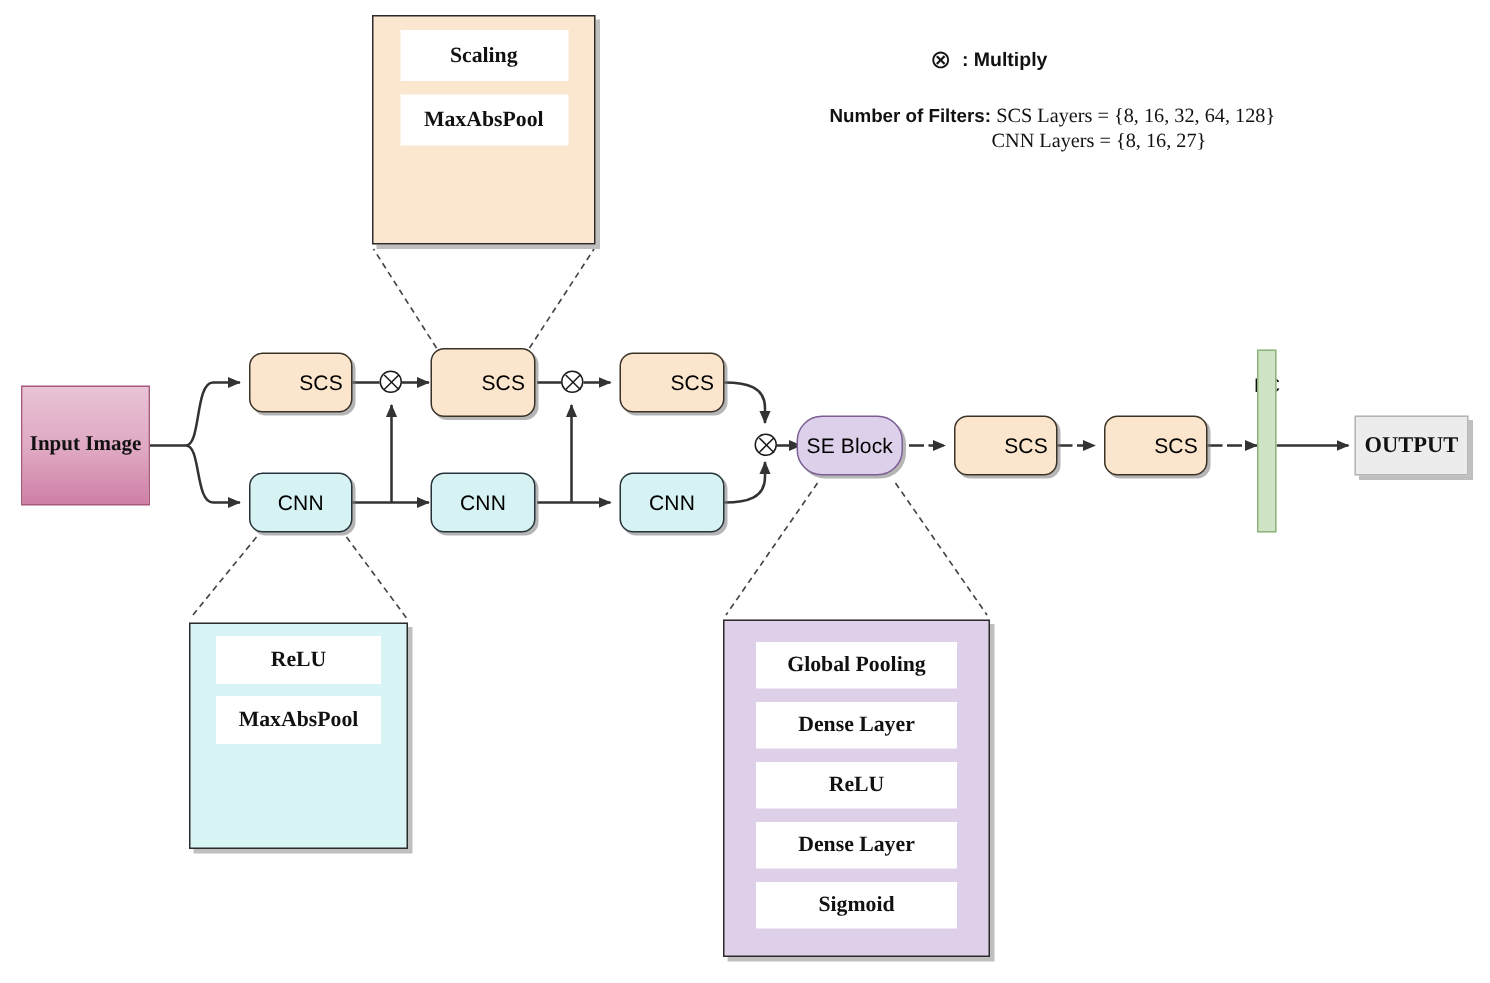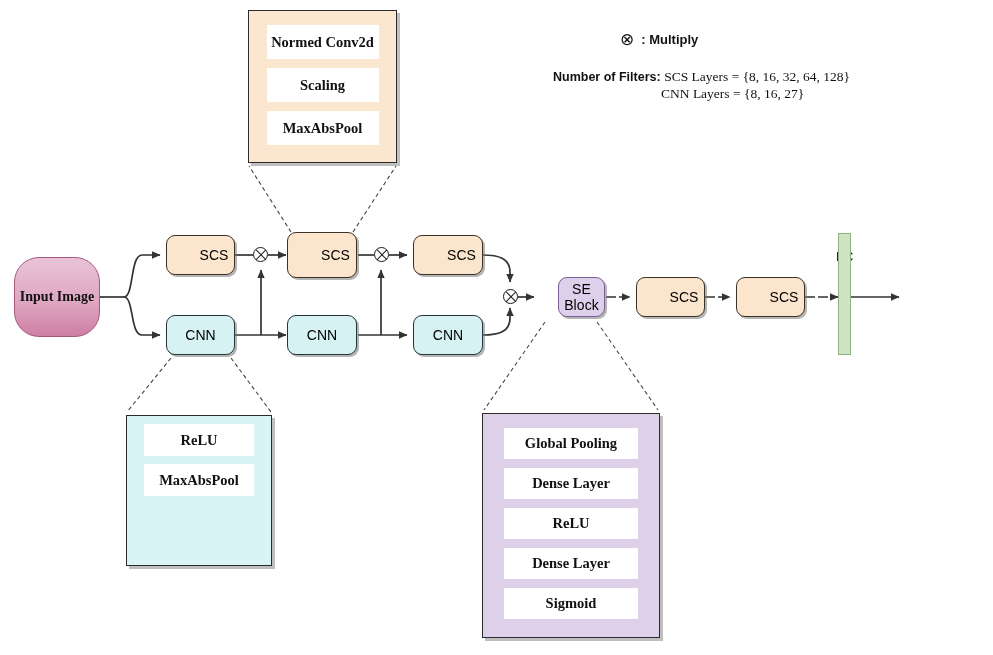--- a/index.html
+++ b/index.html
@@ -220,54 +220,54 @@
     <span>: Multiply</span>
   </div>
 
   <div class="filters-line" style="left:553px; top:69px;">
     <b>Number of Filters:</b>
     <span class="ser">SCS Layers = {8, 16, 32, 64, 128}</span>
   </div>
   <div class="filters-line ser" style="left:661px; top:86px; font-family:'Liberation Serif',serif; font-size:13.5px;">CNN Layers = {8, 16, 27}</div>
 
   <div class="panel panel-scs" style="left:248px; top:10px; width:149px; height:153px;">
-    <div class="panel-row" style="width:112px; height:34px; margin-top:14px;">Normed Conv2d</div>
     <div class="panel-row" style="width:112px; height:34px; margin-top:9px;">Scaling</div>
     <div class="panel-row" style="width:112px; height:34px; margin-top:9px;">MaxAbsPool</div>
   </div>
 
   <div class="panel panel-cnn" style="left:126px; top:415px; width:146px; height:151px;">
     <div class="panel-row" style="width:110px; height:32px; margin-top:8px;">ReLU</div>
     <div class="panel-row" style="width:110px; height:32px; margin-top:8px;">MaxAbsPool</div>
   </div>
 
   <div class="panel panel-se" style="left:482px; top:413px; width:178px; height:225px;">
     <div class="panel-row" style="width:134px; height:31px; margin-top:14px;">Global Pooling</div>
     <div class="panel-row" style="width:134px; height:31px; margin-top:9px;">Dense Layer</div>
     <div class="panel-row" style="width:134px; height:31px; margin-top:9px;">ReLU</div>
     <div class="panel-row" style="width:134px; height:31px; margin-top:9px;">Dense Layer</div>
     <div class="panel-row" style="width:134px; height:31px; margin-top:9px;">Sigmoid</div>
   </div>
 
-  <div class="node input-img" style="left:14px; top:257px; width:86px; height:80px;border-radius:25px;">Input Image</div>
+  <div class="node input-img" style="left:14px; top:257px; width:86px; height:80px;">Input Image</div>
 
   <div class="node blk blk-scs" style="left:166px; top:235px; width:69px; height:40px;">SCS</div>
   <div class="node blk blk-scs" style="left:287px; top:232px; width:70px; height:46px;">SCS</div>
   <div class="node blk blk-scs" style="left:413px; top:235px; width:70px; height:40px;">SCS</div>
 
   <div class="node blk blk-cnn" style="left:166px; top:315px; width:69px; height:40px;">CNN</div>
   <div class="node blk blk-cnn" style="left:287px; top:315px; width:70px; height:40px;">CNN</div>
   <div class="node blk blk-cnn" style="left:413px; top:315px; width:70px; height:40px;">CNN</div>
 
-  <div class="node blk blk-se" style="left:558px; top:277px; width:47px; height:40px;">SE Block</div>
+  <div class="node blk blk-se" style="left:531px; top:277px; width:71px; height:40px;border-radius:17px;">SE Block</div>
 
   <div class="node blk blk-scs" style="left:636px; top:277px; width:69px; height:40px;">SCS</div>
   <div class="node blk blk-scs" style="left:736px; top:277px; width:69px; height:40px;">SCS</div>
 
   <div class="fc-label" style="left:836px; top:217px;margin-top:32px;">FC</div>
   <div class="node fc-bar" style="left:838px; top:233px; width:13px; height:122px;"></div>
 
+  <div class="node output-box" style="left:903px; top:277px; width:76px; height:40px;">OUTPUT</div>
 
   <div class="mult-node" style="left:253px; top:247px;"></div>
   <div class="mult-node" style="left:374px; top:247px;"></div>
   <div class="mult-node" style="left:503px; top:289px;"></div>
 
 </div>
 
 </body></html>

